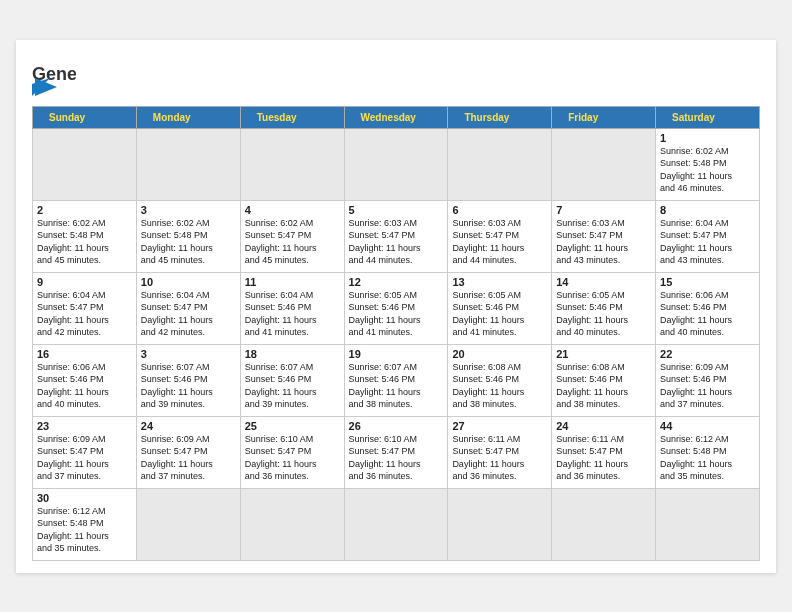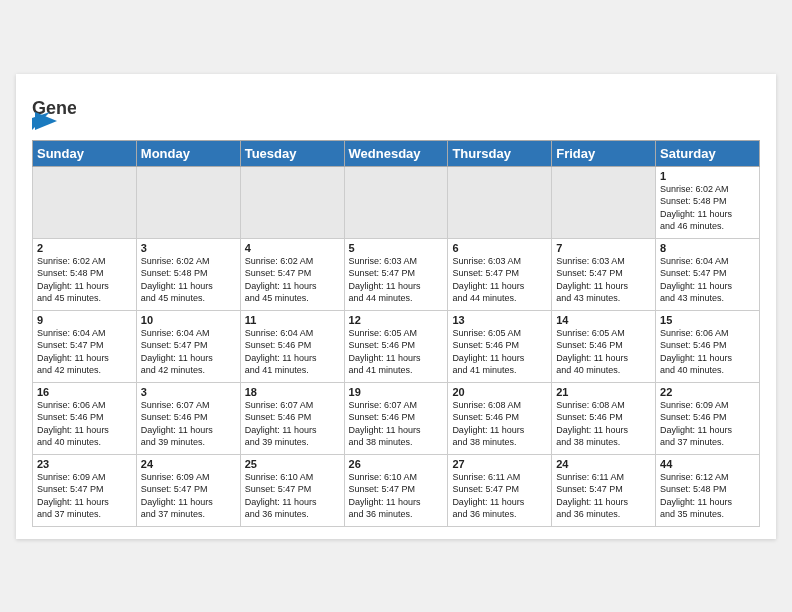--- a/index.html
+++ b/index.html
@@ -48,24 +48,24 @@
       font-size: 16px;
       color: #444;
       margin-top: 2px;
     }
     .cal-table {
       width: 100%;
       border-collapse: collapse;
     }
     .cal-table th {
       background: #2e75b6;
-      color: #ffffff;
-      font-size: 13px;
+      color: #fde047;
+      font-size: 10px;
       font-weight: bold;
-      padding: 5px 4px;
+      padding: 5px 16px;
       text-align: left;
       border: 1px solid #aaa;
     }
     .cal-table td {
       border: 1px solid #ccc;
       vertical-align: top;
       padding: 3px 4px;
       font-size: 9.5px;
       color: #222;
       width: calc(100% / 7);
@@ -255,15 +255,27 @@
           </td>
           <td>
             <span class="day-num">24</span>
             <div class="day-info">Sunrise: 6:11 AM<br>Sunset: 5:47 PM<br>Daylight: 11 hours<br>and 36 minutes.</div>
           </td>
           <td>
             <span class="day-num">44</span>
             <div class="day-info">Sunrise: 6:12 AM<br>Sunset: 5:48 PM<br>Daylight: 11 hours<br>and 35 minutes.</div>
           </td>
         </tr>
+        <tr>
+          <td>
+            <span class="day-num">30</span>
+            <div class="day-info">Sunrise: 6:12 AM<br>Sunset: 5:48 PM<br>Daylight: 11 hours<br>and 35 minutes.</div>
+          </td>
+          <td class="last-row"></td>
+          <td class="last-row"></td>
+          <td class="last-row"></td>
+          <td class="last-row"></td>
+          <td class="last-row"></td>
+          <td class="last-row"></td>
+        </tr>
       </tbody>
   </table>
 </div>
 
 </body></html>

